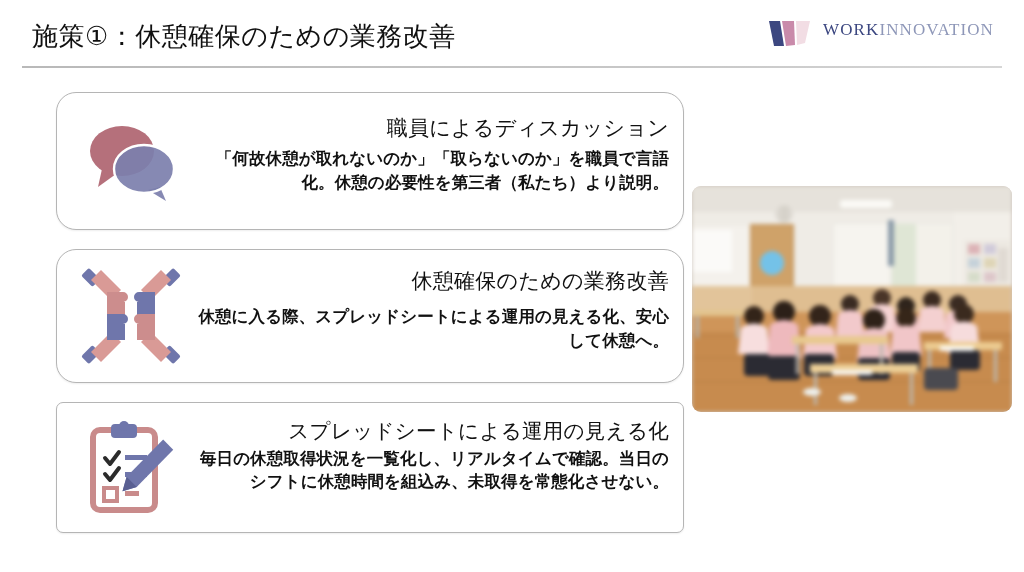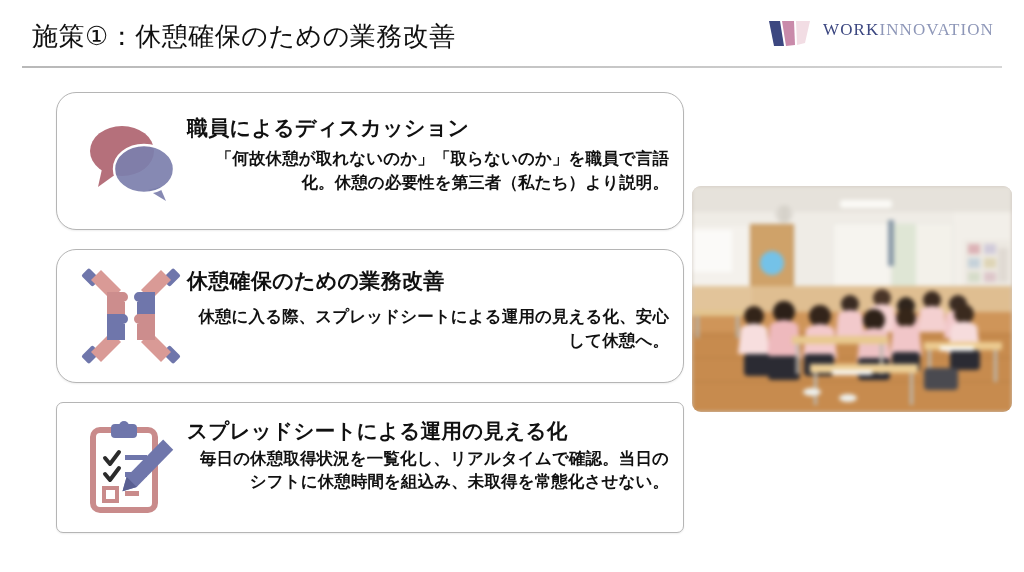--- a/index.html
+++ b/index.html
@@ -93,25 +93,26 @@
     display: flex;
     align-items: center;
     justify-content: center;
   }
   .card-body {
     flex: 1 1 auto;
     padding-top: 8px;
   }
   .card-title {
     font-size: 21px;
-    font-weight: 700;
+    font-weight: 400;
     color: #111111;
     line-height: 1.2;
     letter-spacing: 0.3px;
     margin: 0 0 7px 0;
+    text-align: right;
   }
   #card-3 .card-title { font-size: 20.5px; margin-bottom: 3px; }
   .card-text {
     font-size: 16.5px;
     font-weight: 700;
     color: #111111;
     line-height: 1.42;
     letter-spacing: 0.1px;
     margin: 0;
     text-align: right;

